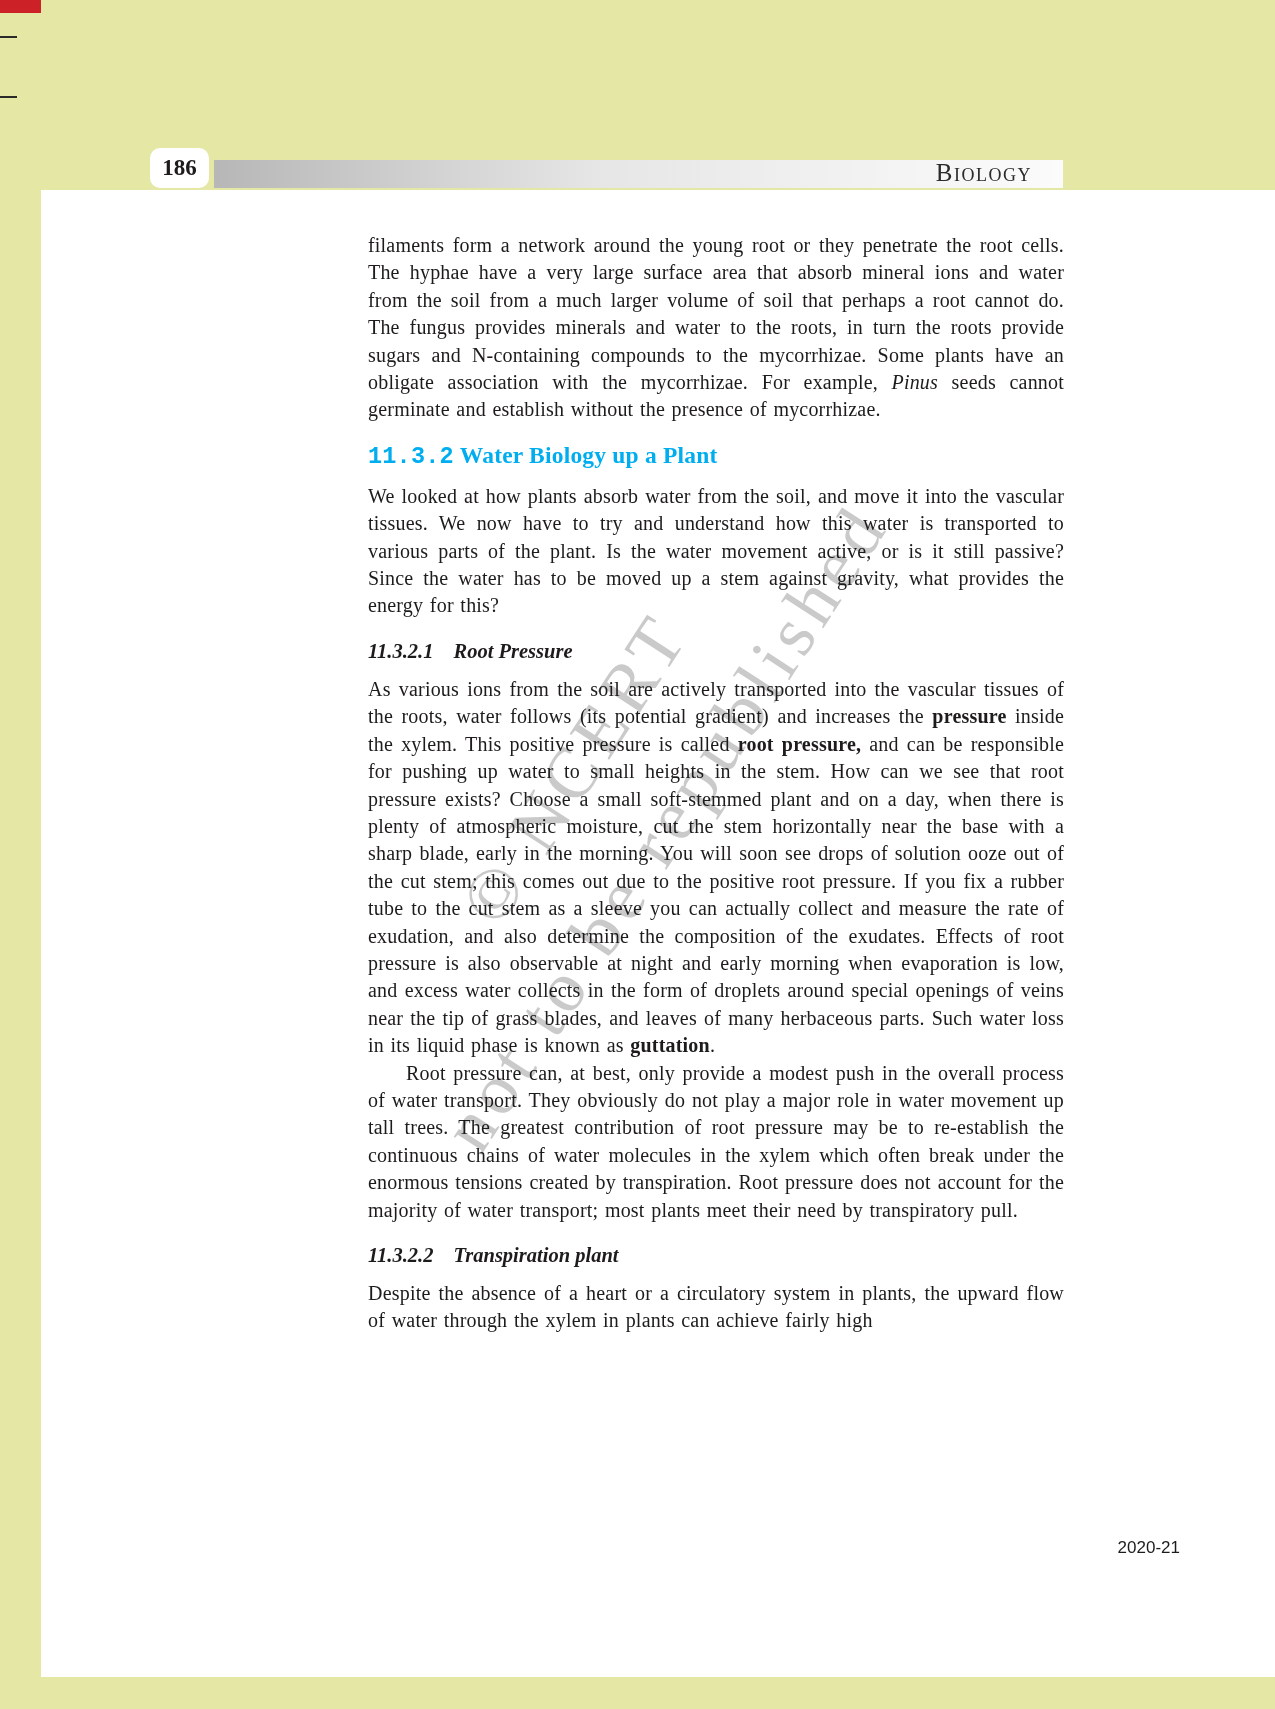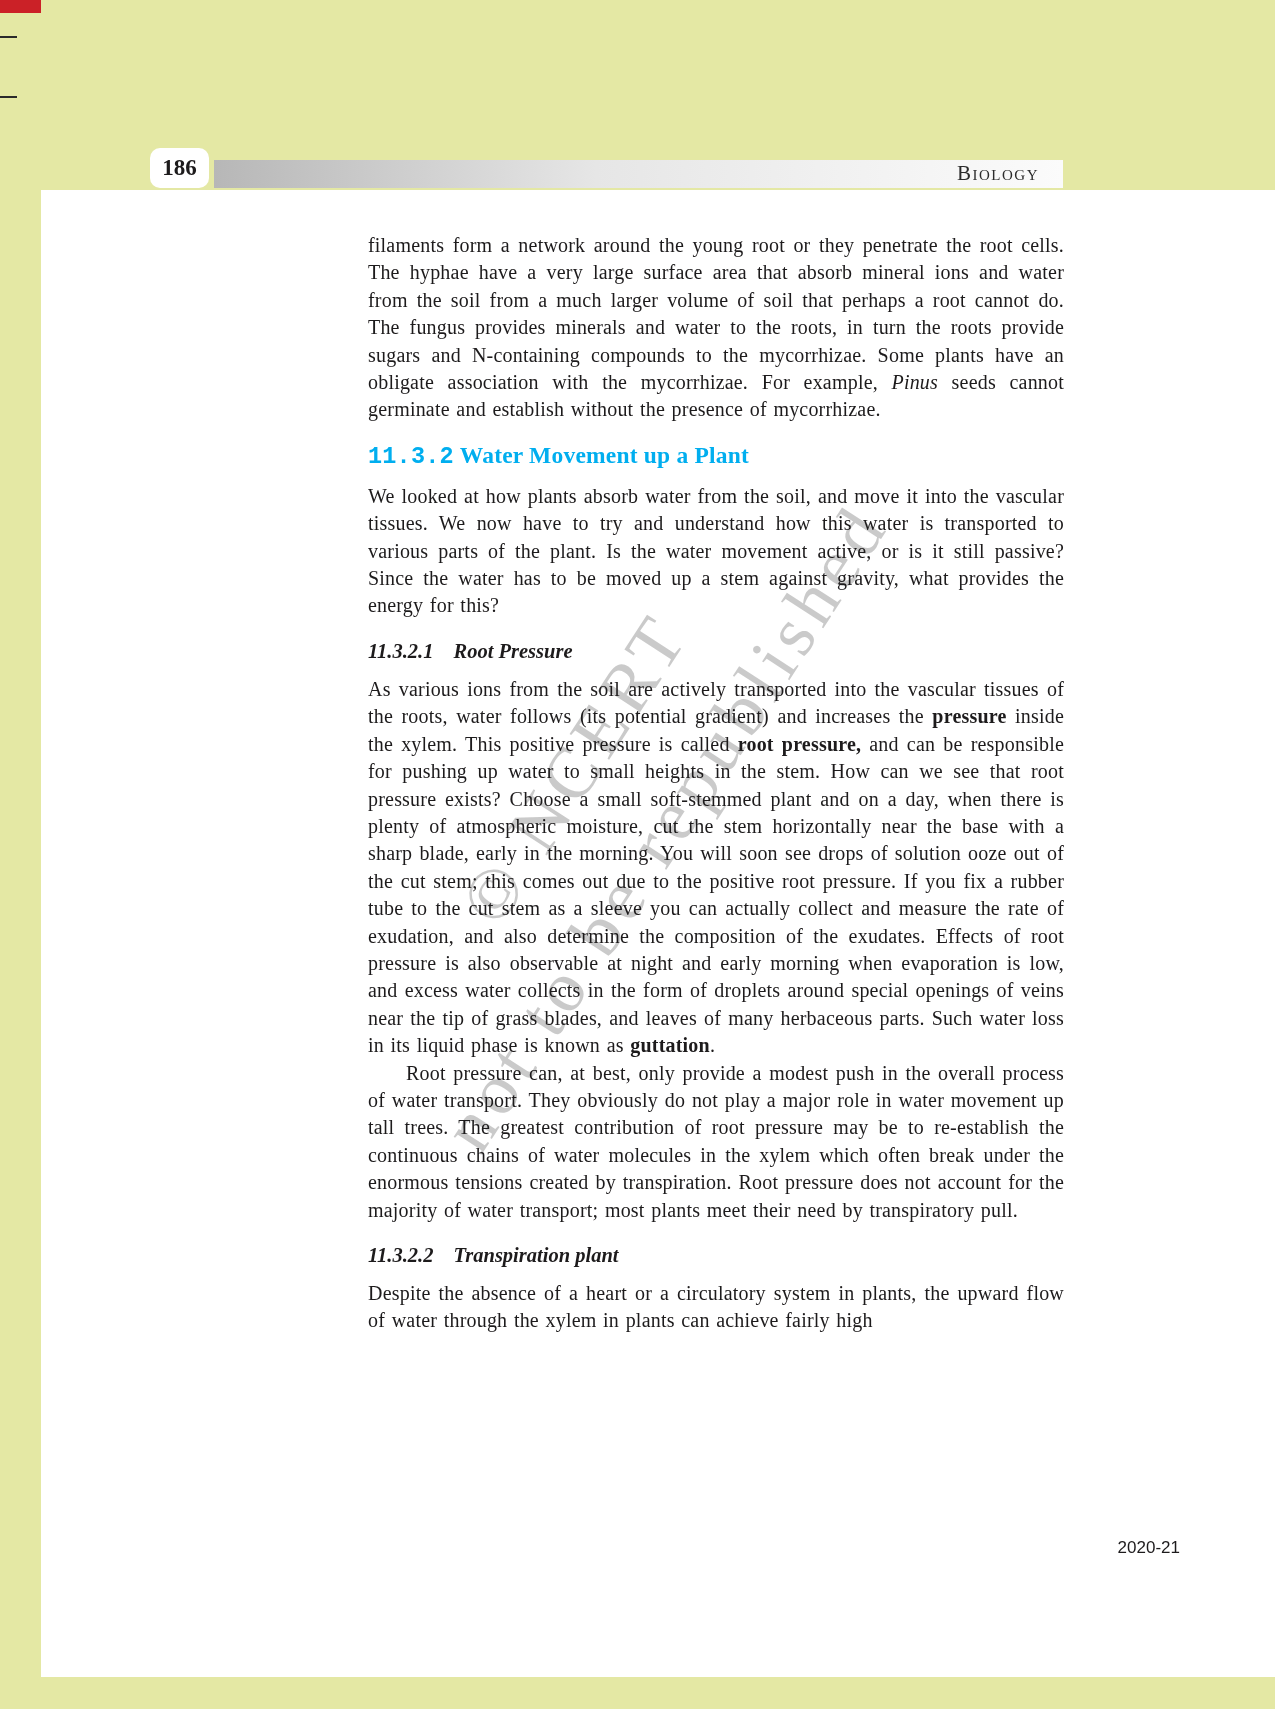--- a/index.html
+++ b/index.html
@@ -27,22 +27,22 @@
     position: absolute; left: 214px; top: 160px; width: 849px; height: 28px;
     background: linear-gradient(to right, #b7b7b7, #e6e6e6 45%, #fbfbfb 100%);
   }
   .pagenum-box {
     position: absolute; left: 150px; top: 148px; width: 59px; height: 40px;
     background: #ffffff; border-radius: 10px;
     display: flex; align-items: center; justify-content: center;
     font-size: 23px; font-weight: bold; color: #1d1b1c;
   }
   .header-title {
-    position: absolute; right: 24px; top: 50%; transform: translateY(-52%);
-    font-variant: small-caps; font-size: 21px; letter-spacing: 1.5px; color: #2b2b2b;
+    position: absolute; right: 31px; top: 50%; transform: translateY(-52%);
+    font-variant: small-caps; font-size: 25px; letter-spacing: 1.5px; color: #2b2b2b;
   }
 
   
   .watermark {
     position: absolute; left: 190px; top: 690px; width: 860px;
     transform: rotate(-57deg);
     text-align: center;
     color: rgba(80, 80, 80, 0.30);
     font-size: 72px; line-height: 1.5; letter-spacing: 7px;
     pointer-events: none; white-space: nowrap;
@@ -97,21 +97,21 @@
   <div class="watermark">
     <div>© NCERT</div>
     <div>not to be republished</div>
   </div>
 
   <div class="content">
 
     <p class="body-para"><span>filaments form a network around the young root or they penetrate the root cells. The hyphae have a very large surface area that absorb mineral ions and water from the soil from a much larger volume of soil that perhaps a root cannot do. The fungus provides minerals and water to the roots, in turn the roots provide sugars and N-containing compounds to the mycorrhizae. Some plants have an obligate association with the mycorrhizae. For example, </span><span class="seg-i">Pinus</span><span> seeds cannot germinate and establish without the presence of mycorrhizae.</span></p>
 
     <h2 class="section-heading">
-      <span class="h-num">11.3.2</span><span>Water Movement up a Plant</span>
+      <span class="h-num">11.3.2</span><span>Water Biology up a Plant</span>
     </h2>
 
     <p class="body-para">We looked at how plants absorb water from the soil, and move it into the vascular tissues. We now have to try and understand how this water is transported to various parts of the plant. Is the water movement active, or is it still passive? Since the water has to be moved up a stem against gravity, what provides the energy for this?</p>
 
     <h3 class="sub-heading">
       <span class="h-num">11.3.2.1</span><span>Root Pressure</span>
     </h3>
 
     <p class="body-para"><span>As various ions from the soil are actively transported into the vascular tissues of the roots, water follows (its potential gradient) and increases the </span><span class="seg-b">pressure</span><span> inside the xylem. This positive pressure is called </span><span class="seg-b">root pressure,</span><span> and can be responsible for pushing up water to small heights in the stem. How can we see that root pressure exists? Choose a small soft-stemmed plant and on a day, when there is plenty of atmospheric moisture, cut the stem horizontally near the base with a sharp blade, early in the morning. You will soon see drops of solution ooze out of the cut stem; this comes out due to the positive root pressure. If you fix a rubber tube to the cut stem as a sleeve you can actually collect and measure the rate of exudation, and also determine the composition of the exudates. Effects of root pressure is also observable at night and early morning when evaporation is low, and excess water collects in the form of droplets around special openings of veins near the tip of grass blades, and leaves of many herbaceous parts. Such water loss in its liquid phase is known as </span><span class="seg-b">guttation</span><span>.</span></p>
 

